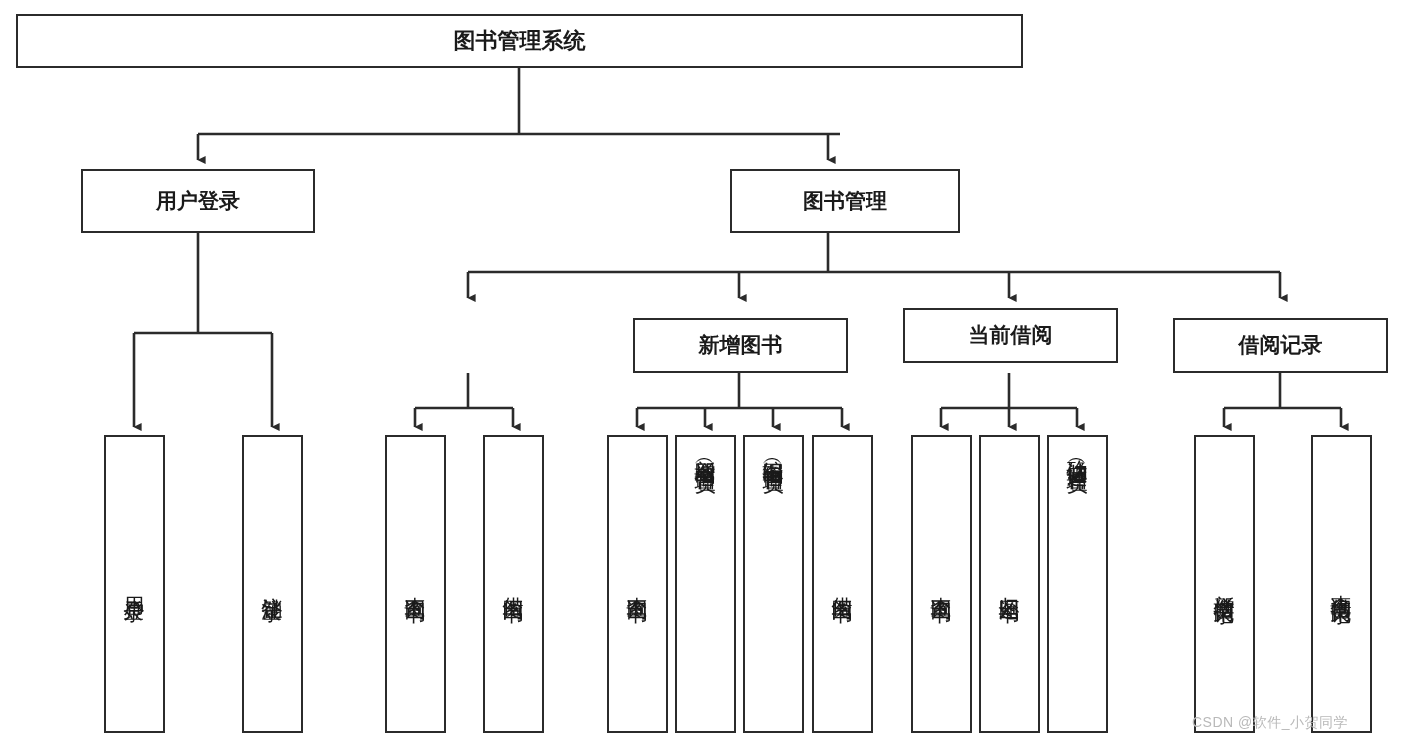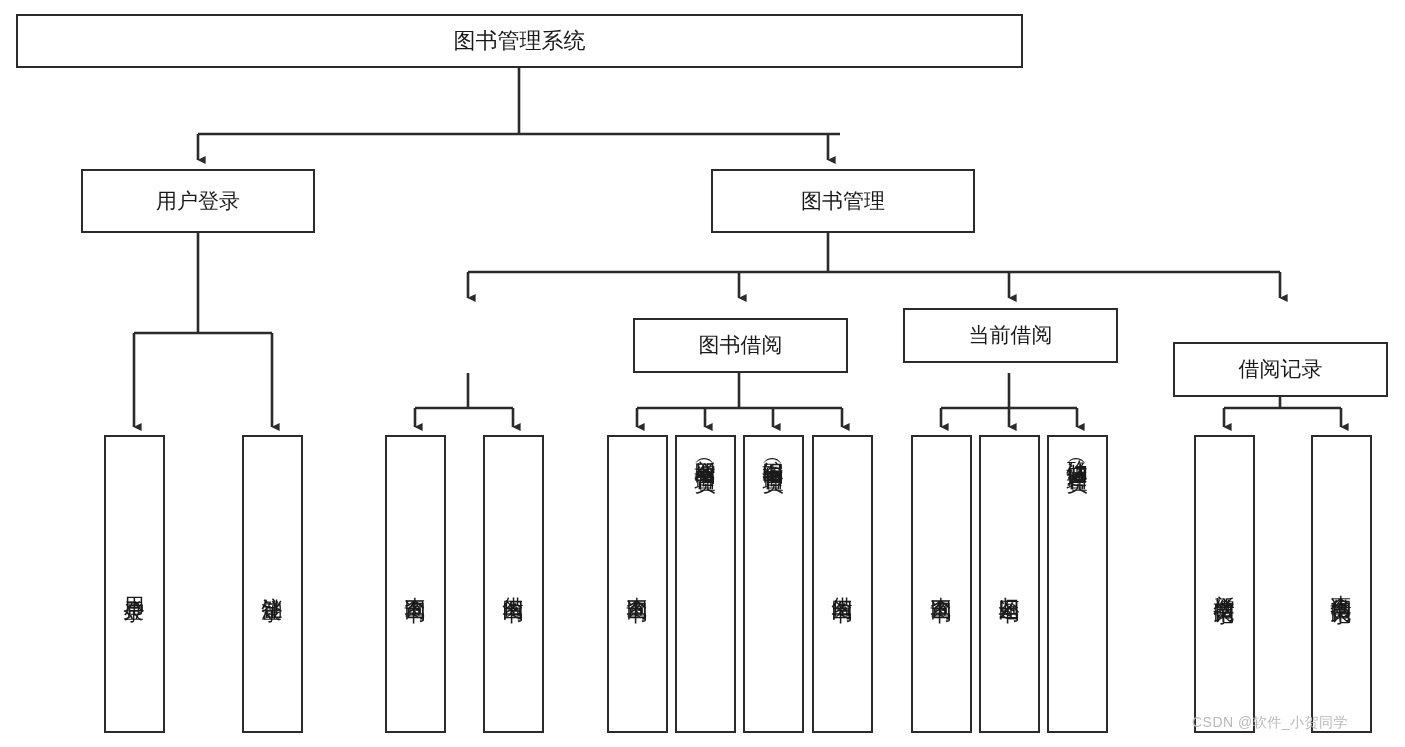--- a/index.html
+++ b/index.html
@@ -36,20 +36,21 @@
     color: #1a1a1a;
   }
   .node .label {
     display: block;
     text-align: center;
     line-height: 1.18;
     white-space: nowrap;
   }
   .node.horizontal .label {
     font-size: 21px;
+    font-weight: bold;
   }
   .node.root .label {
     font-size: 22px;
   }
   .node.vertical {
     align-items: flex-start;
     justify-content: center;
     padding-top: 6px;
   }
   .node.vertical .label {
@@ -127,34 +128,34 @@
   </svg>
 
   <div class="node root horizontal" style="left:16px; top:14px; width:1007px; height:54px;">
     <span class="label">图书管理系统</span>
   </div>
 
   <div class="node horizontal" style="left:81px; top:169px; width:234px; height:64px;">
     <span class="label">用户登录</span>
   </div>
 
-  <div class="node horizontal" style="left:711px; top:169px; width:264px; height:64px;">
+  <div class="node horizontal" style="left:730px; top:169px; width:230px; height:64px;">
     <span class="label">图书管理</span>
   </div>
 
 
   <div class="node horizontal" style="left:633px; top:318px; width:215px; height:55px;">
-    <span class="label">图书借阅</span>
+    <span class="label">新增图书</span>
   </div>
 
   <div class="node horizontal" style="left:903px; top:308px; width:215px; height:55px;">
     <span class="label">当前借阅</span>
   </div>
 
-  <div class="node horizontal" style="left:1173px; top:318px; width:215px; height:55px;margin-top:24px;">
+  <div class="node horizontal" style="left:1173px; top:318px; width:215px; height:55px;">
     <span class="label">借阅记录</span>
   </div>
 
   <div class="node vertical centered" style="left:104px; top:435px; width:61px; height:298px;">
     <span class="label">用户登录</span>
   </div>
 
   <div class="node vertical centered" style="left:242px; top:435px; width:61px; height:298px;">
     <span class="label">注销登录</span>
   </div>

